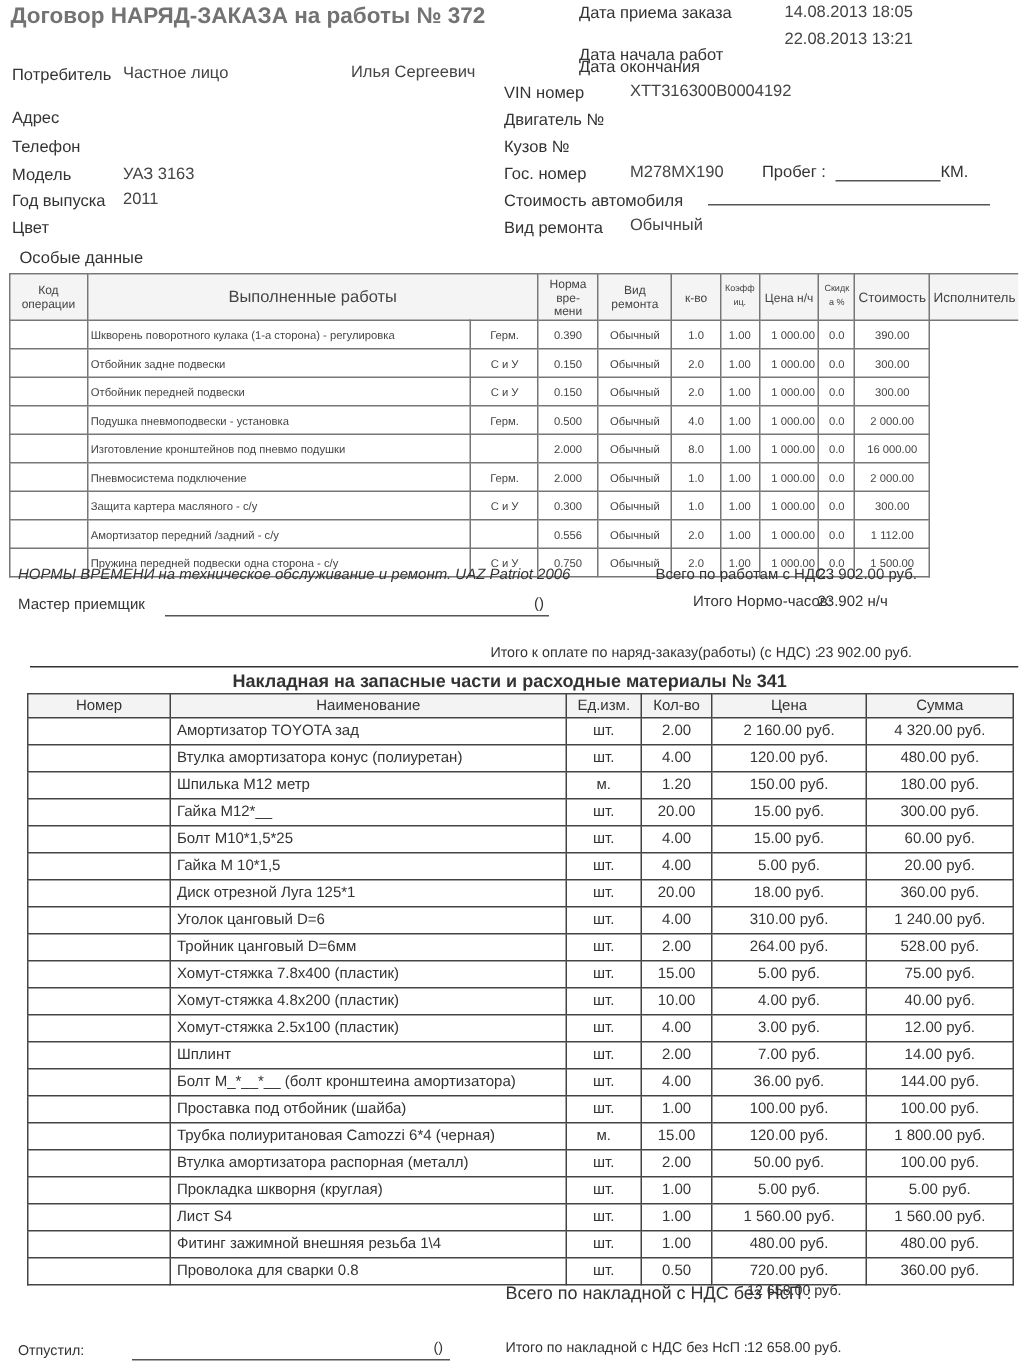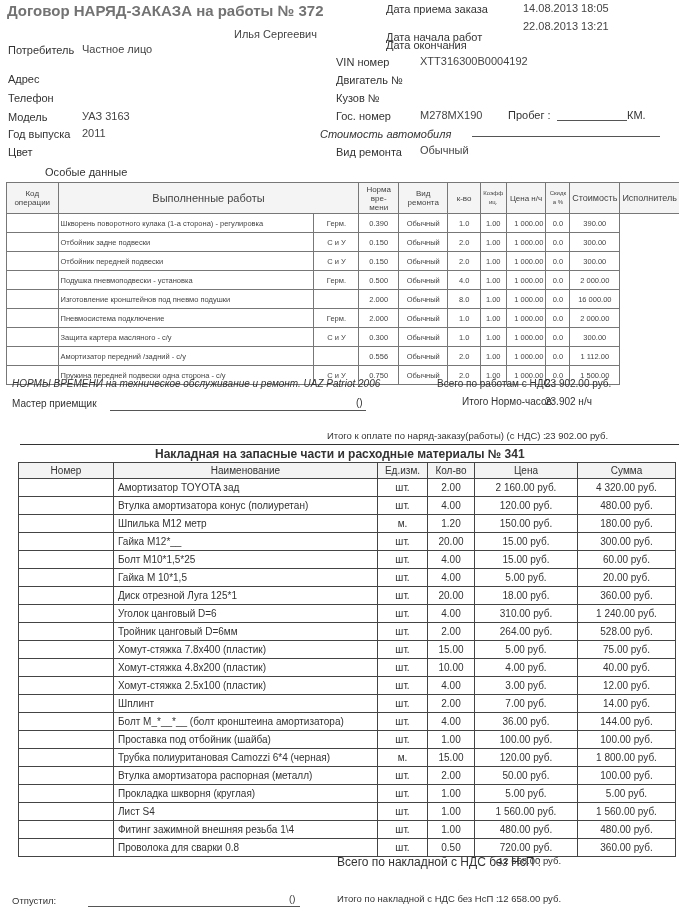--- a/index.html
+++ b/index.html
@@ -32,40 +32,40 @@
 <div class="abs title" style="left:7px;top:2px;">Договор НАРЯД-ЗАКАЗА на работы №  372</div>
 
 <div class="abs lbl" style="left:386px;top:3px;">Дата приема заказа</div>
 <div class="abs val" style="left:523px;top:2px;">14.08.2013  18:05</div>
 <div class="abs lbl" style="left:386px;top:31px;">Дата начала работ</div>
 <div class="abs val" style="left:523px;top:20px;">22.08.2013  13:21</div>
 <div class="abs lbl" style="left:386px;top:39px;">Дата окончания</div>
 
 <div class="abs lbl" style="left:8px;top:44px;">Потребитель</div>
 <div class="abs val" style="left:82px;top:43px;">Частное лицо</div>
-<div class="abs val" style="left:188px;top:28px;padding-left:46px;">Илья Сергеевич</div>
+<div class="abs val" style="left:188px;top:42px;padding-left:46px;">Илья Сергеевич</div>
 <div class="abs lbl" style="left:8px;top:73px;">Адрес</div>
 <div class="abs lbl" style="left:8px;top:92px;">Телефон</div>
 <div class="abs lbl" style="left:8px;top:111px;">Модель</div>
 <div class="abs val" style="left:82px;top:110px;">УАЗ 3163</div>
 <div class="abs lbl" style="left:8px;top:128px;">Год выпуска</div>
 <div class="abs val" style="left:82px;top:127px;">2011</div>
 <div class="abs lbl" style="left:8px;top:146px;">Цвет</div>
-<div class="abs lbl bold" style="left:13px;top:166px;font-weight:normal;margin-left:32px;">Особые данные</div>
+<div class="abs lbl bold" style="left:13px;top:166px;font-weight:normal;">Особые данные</div>
 
 <div class="abs lbl" style="left:336px;top:56px;">VIN номер</div>
 <div class="abs val" style="left:420px;top:55px;">XTT316300B0004192</div>
 <div class="abs lbl" style="left:336px;top:74px;">Двигатель №</div>
 <div class="abs lbl" style="left:336px;top:92px;">Кузов №</div>
 <div class="abs lbl" style="left:336px;top:110px;">Гос. номер</div>
 <div class="abs val" style="left:420px;top:109px;">М278МХ190</div>
 <div class="abs lbl" style="left:508px;top:109px;">Пробег :</div>
 <div class="line" style="left:557px;top:120px;width:70px;"></div>
 <div class="abs lbl" style="left:627px;top:109px;">КМ.</div>
-<div class="abs lbl" style="left:320px;top:128px;font-style:italic;">Стоимость автомобиля</div>
+<div class="abs lbl" style="left:336px;top:128px;">Стоимость автомобиля</div>
 <div class="line" style="left:472px;top:136px;width:188px;"></div>
 <div class="abs lbl" style="left:336px;top:146px;">Вид ремонта</div>
 <div class="abs val" style="left:420px;top:144px;">Обычный</div>
 
 <table class="works">
   <colgroup>
     <col style="width:52px">
       <col style="width:258px">
       <col style="width:46px">
       <col style="width:40px">

